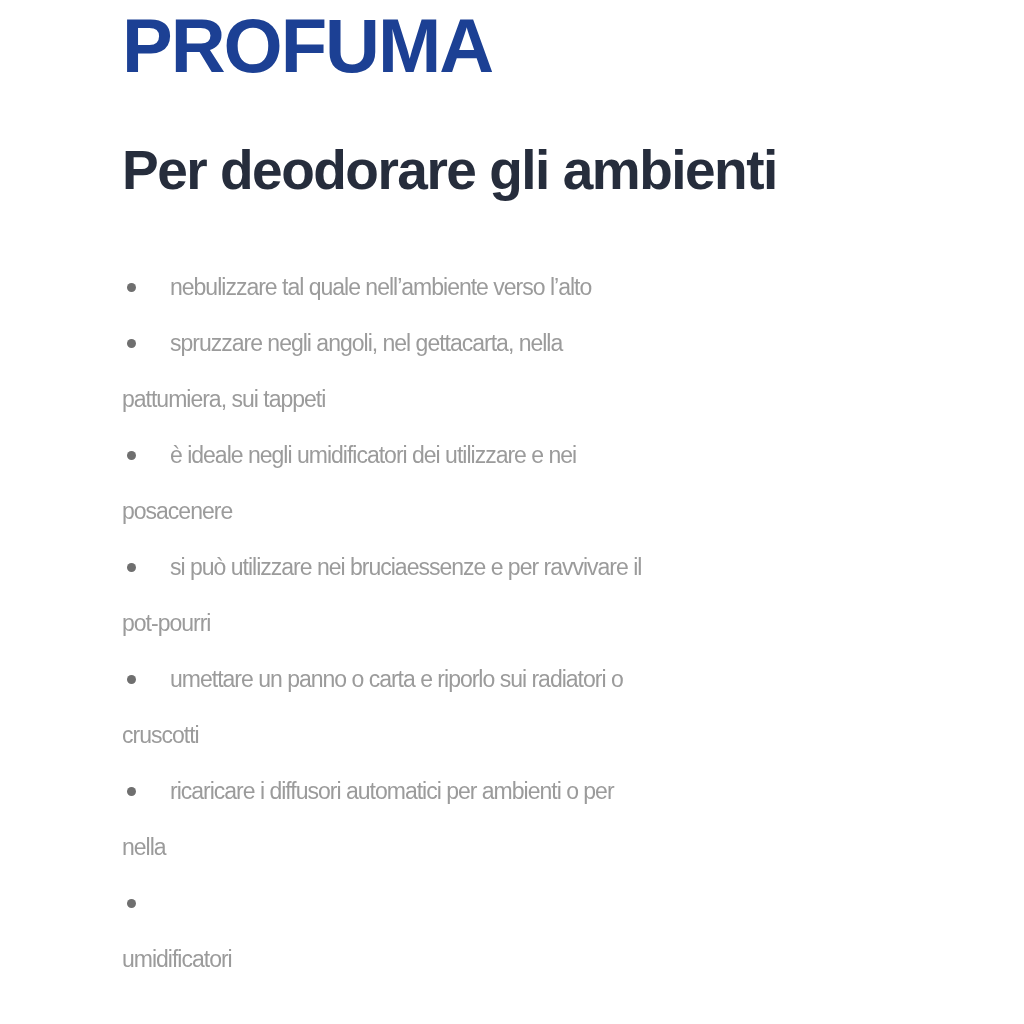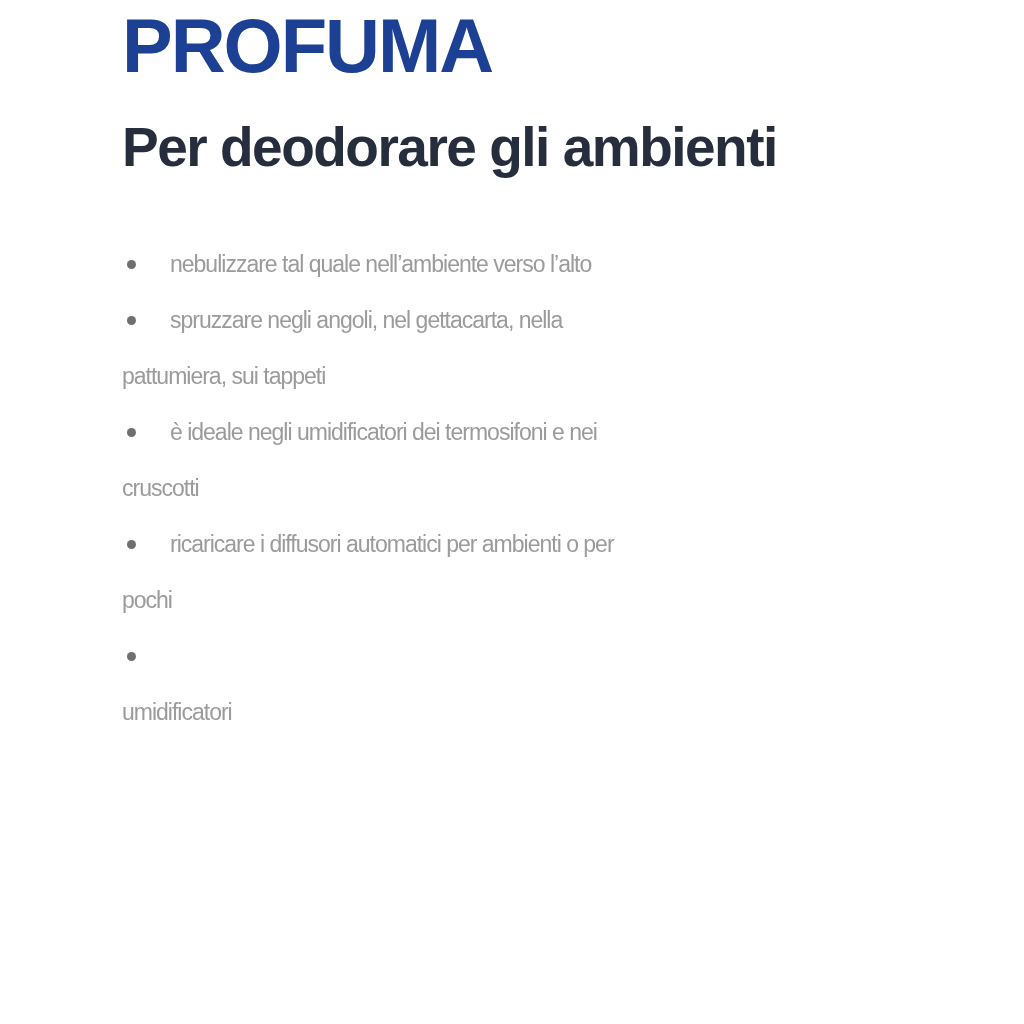--- a/index.html
+++ b/index.html
@@ -22,21 +22,21 @@
     padding-top: 6px;
   }
   .page-title {
     font-size: 76px;
     font-weight: 700;
     line-height: 80px;
     letter-spacing: -2px;
     color: var(--c-title);
   }
   .page-subtitle {
-    margin-top: 28px;
+    margin-top: 51px;
     font-size: 55px;
     font-weight: 700;
     line-height: 66px;
     letter-spacing: -1.5px;
     color: var(--c-subtitle);
   }
   .usage-list {
     margin-top: 56px;
     font-size: 23px;
     letter-spacing: -1px;
@@ -67,25 +67,33 @@
 
   <div class="usage-list">
       <div class="list-item">
         <div class="line first"><span class="bullet"></span><span>nebulizzare tal quale nell’ambiente verso l’alto</span></div>
       </div>
       <div class="list-item">
         <div class="line first"><span class="bullet"></span><span>spruzzare negli angoli, nel gettacarta, nella</span></div>
         <div class="line cont">pattumiera, sui tappeti</div>
       </div>
       <div class="list-item">
-        <div class="line first"><span class="bullet"></span><span>è ideale negli umidificatori dei termosifoni e nei</span></div>
+        <div class="line first"><span class="bullet"></span><span>è ideale negli umidificatori dei utilizzare e nei</span></div>
+        <div class="line cont">posacenere</div>
+      </div>
+      <div class="list-item">
+        <div class="line first"><span class="bullet"></span><span>si può utilizzare nei bruciaessenze e per ravvivare il</span></div>
+        <div class="line cont">pot-pourri</div>
+      </div>
+      <div class="list-item">
+        <div class="line first"><span class="bullet"></span><span>umettare un panno o carta e riporlo sui radiatori o</span></div>
         <div class="line cont">cruscotti</div>
       </div>
       <div class="list-item">
         <div class="line first"><span class="bullet"></span><span>ricaricare i diffusori automatici per ambienti o per</span></div>
-        <div class="line cont">pochi</div>
+        <div class="line cont">nella</div>
       </div>
       <div class="list-item">
         <div class="line first"><span class="bullet"></span></div>
         <div class="line cont">umidificatori</div>
       </div>
     </div>
 </div>
 
 </body></html>

